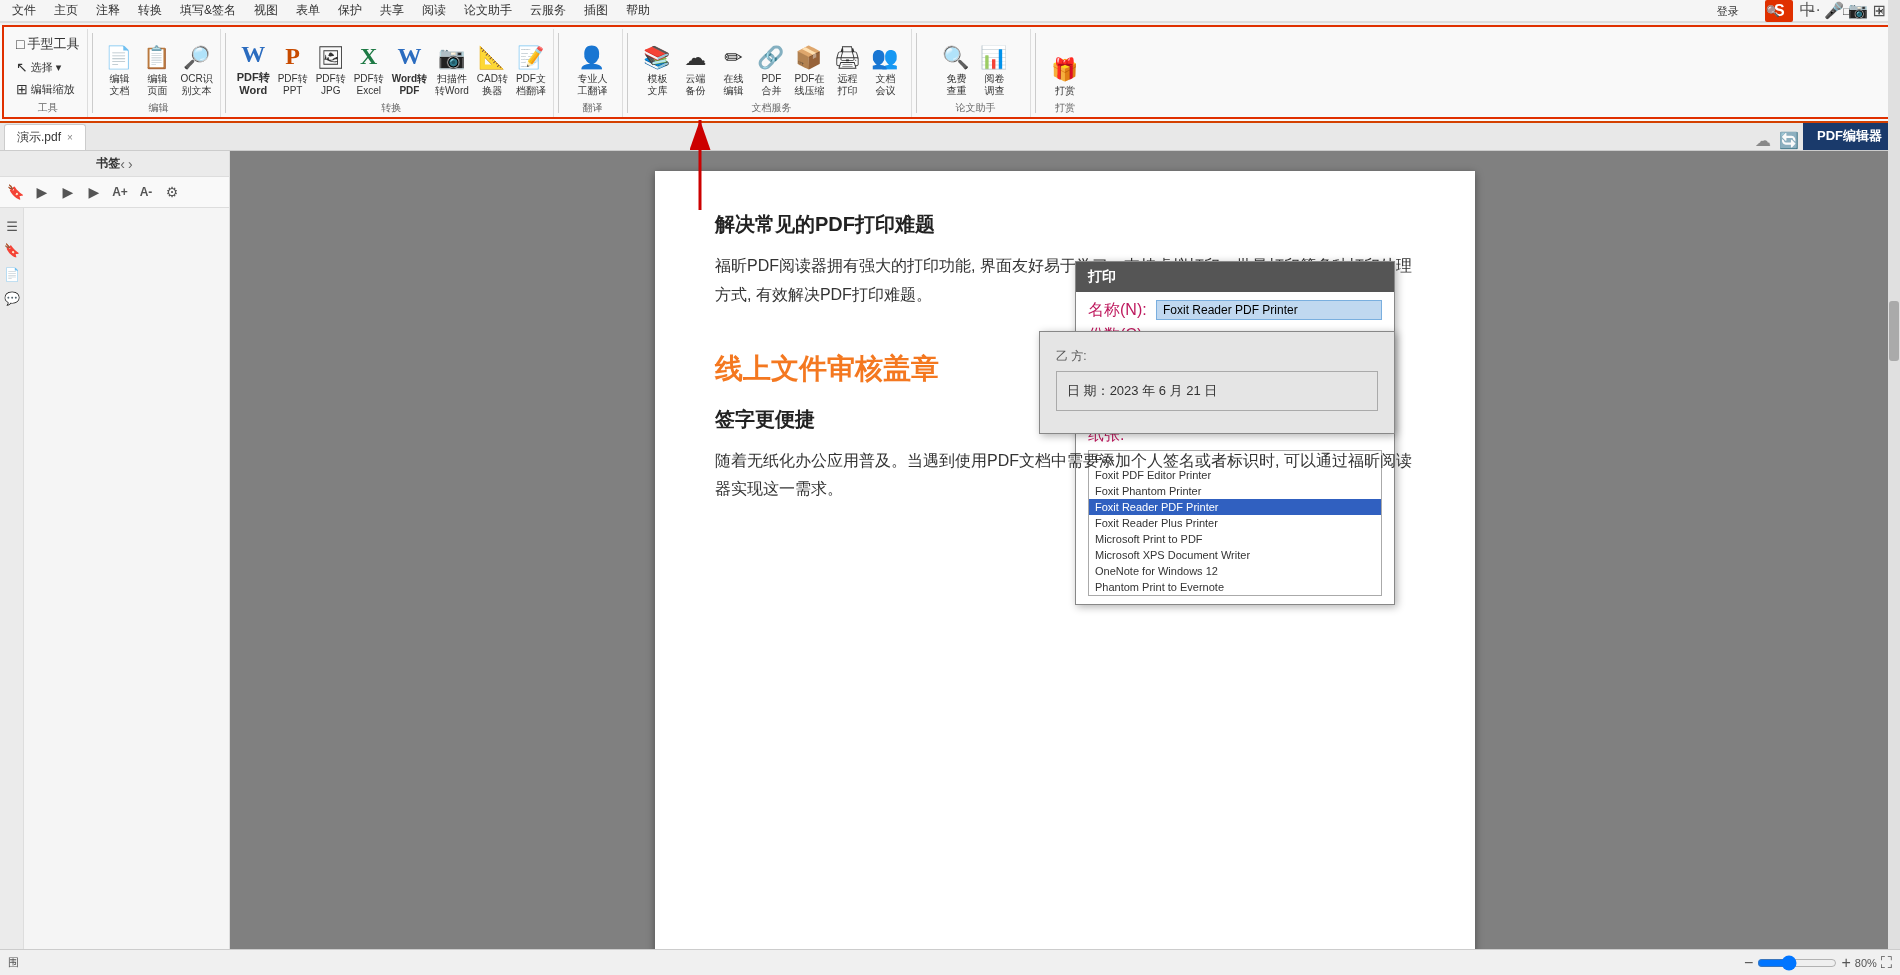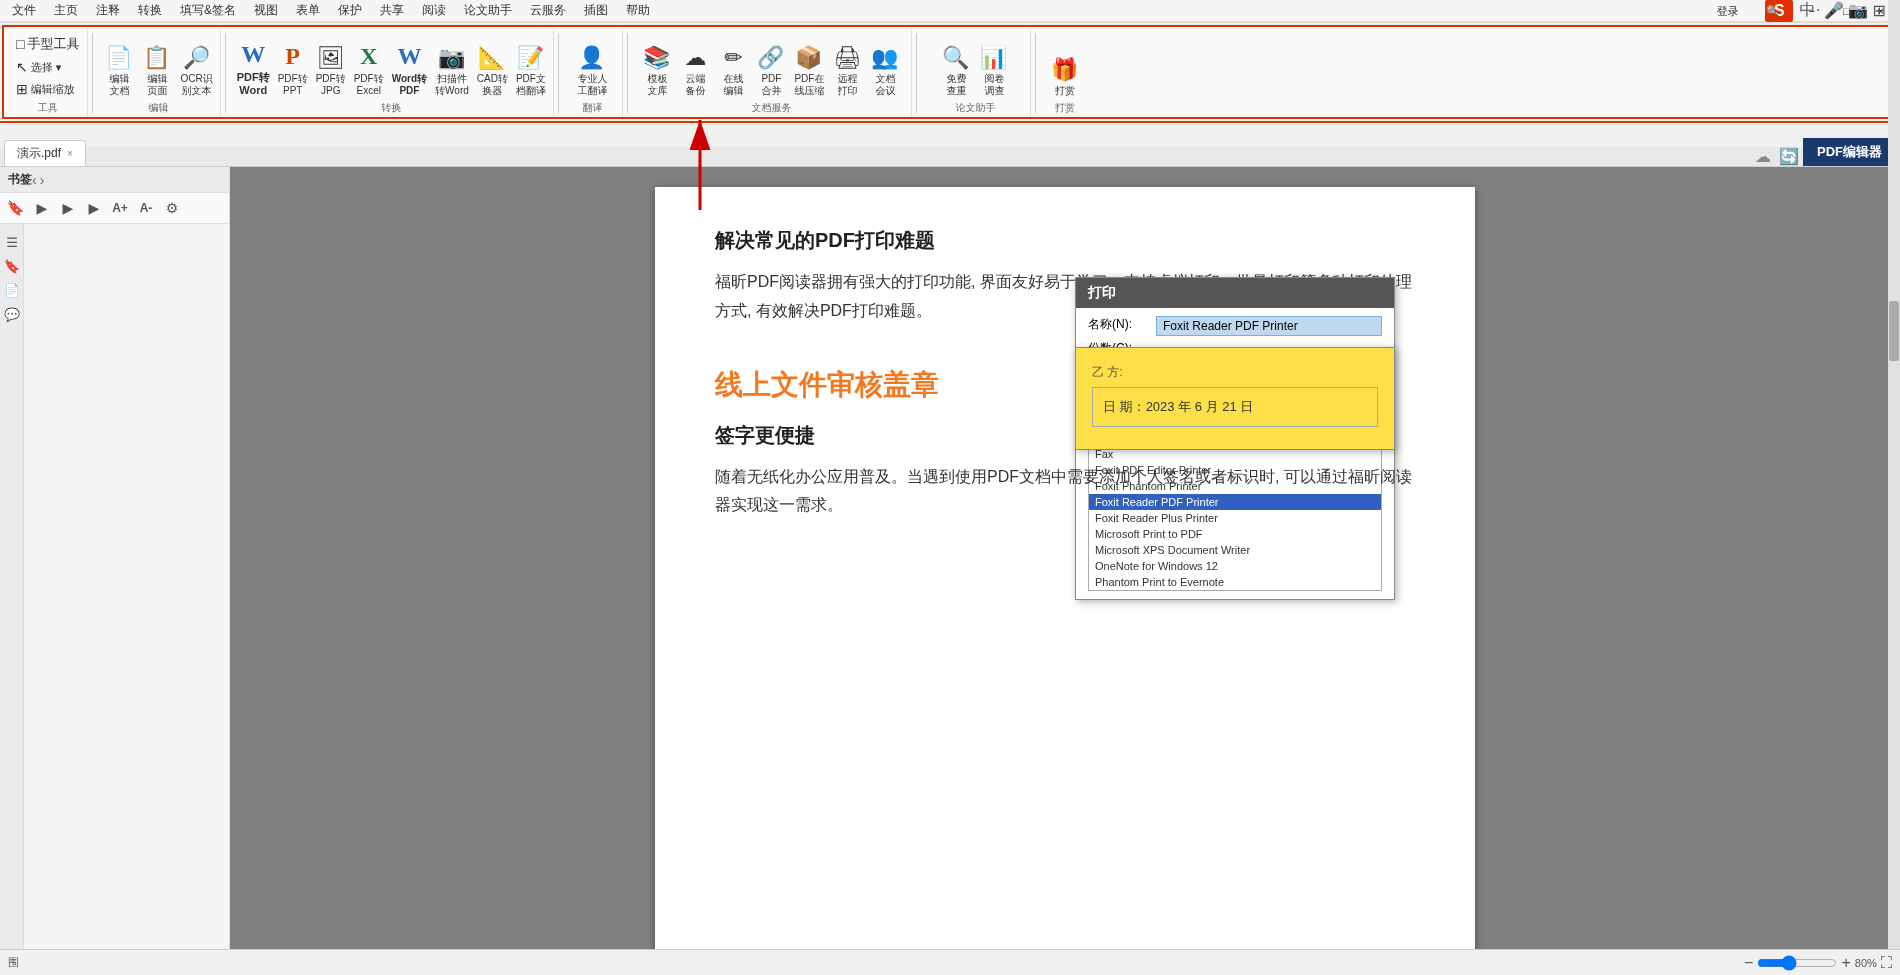--- a/index.html
+++ b/index.html
@@ -84,27 +84,26 @@
       gap: 3px;
       padding: 2px 4px;
       cursor: pointer;
       font-size: 11px;
       color: #333;
       white-space: nowrap;
     }
 
     
     .tab-bar {
-      height: 20px;
+      height: 28px;
       background: #e8e8e8;
       display: flex;
       align-items: flex-end;
       padding: 0 4px;
       border-bottom: 1px solid #ccc;
-      margin-top: 24px;
     }
     .tab {
       padding: 4px 12px;
       background: #fff;
       border: 1px solid #ccc;
       border-bottom: none;
       cursor: pointer;
       font-size: 12px;
       color: #333;
       display: flex;
@@ -134,21 +133,21 @@
     .left-sidebar {
       width: 230px;
       background: #f5f5f5;
       border-right: 1px solid #ddd;
       display: flex;
       flex-direction: column;
     }
     .sidebar-title-bar {
       display: flex;
       align-items: center;
-      justify-content: flex-start;
+      justify-content: center;
       padding: 4px 8px;
       background: #ebebeb;
       border-bottom: 1px solid #ddd;
     }
     .sidebar-title { font-size: 12px; font-weight: bold; color: #333; }
     .sidebar-controls { display: flex; gap: 3px; }
     .sidebar-ctrl-btn { cursor: pointer; color: #666; font-size: 14px; }
 
     .sidebar-toolbar {
       display: flex;
@@ -256,23 +255,23 @@
       padding: 8px 12px;
       font-size: 12px;
     }
     .print-row {
       display: flex;
       align-items: flex-start;
       margin-bottom: 4px;
       gap: 8px;
     }
     .print-label {
-      color: #000000;
+      color: #be185d;
       min-width: 60px;
-      font-size: 12px;
+      font-size: 16px;
     }
     .print-input-highlight {
       background: #c0d8f0;
       padding: 2px 6px;
       border: 1px solid #7aafdf;
       font-size: 12px;
       width: 100%;
     }
     .print-dropdown-list {
       border: 1px solid #aaa;
@@ -286,22 +285,22 @@
     .print-dropdown-item.selected {
       background: #3060c0;
       color: #fff;
     }
 
     
     .sig-dialog {
       position: absolute;
       bottom: 70px;
       right: 20px;
-      width: 320px;
-      background: #fde047;
+      width: 356px;
+      background: #e5e5e5;
       border: 1px solid #888;
       box-shadow: 2px 2px 8px rgba(0,0,0,0.3);
       padding: 16px;
       margin-left: 27px;
     }
     .sig-label { font-size: 12px; color: #555; margin-bottom: 8px; }
     .sig-name { font-size: 36px; font-family: 'KaiTi', '楷体', serif; color: #222; margin-bottom: 8px; }
     .sig-date { font-size: 13px; color: #333; }
 
     

